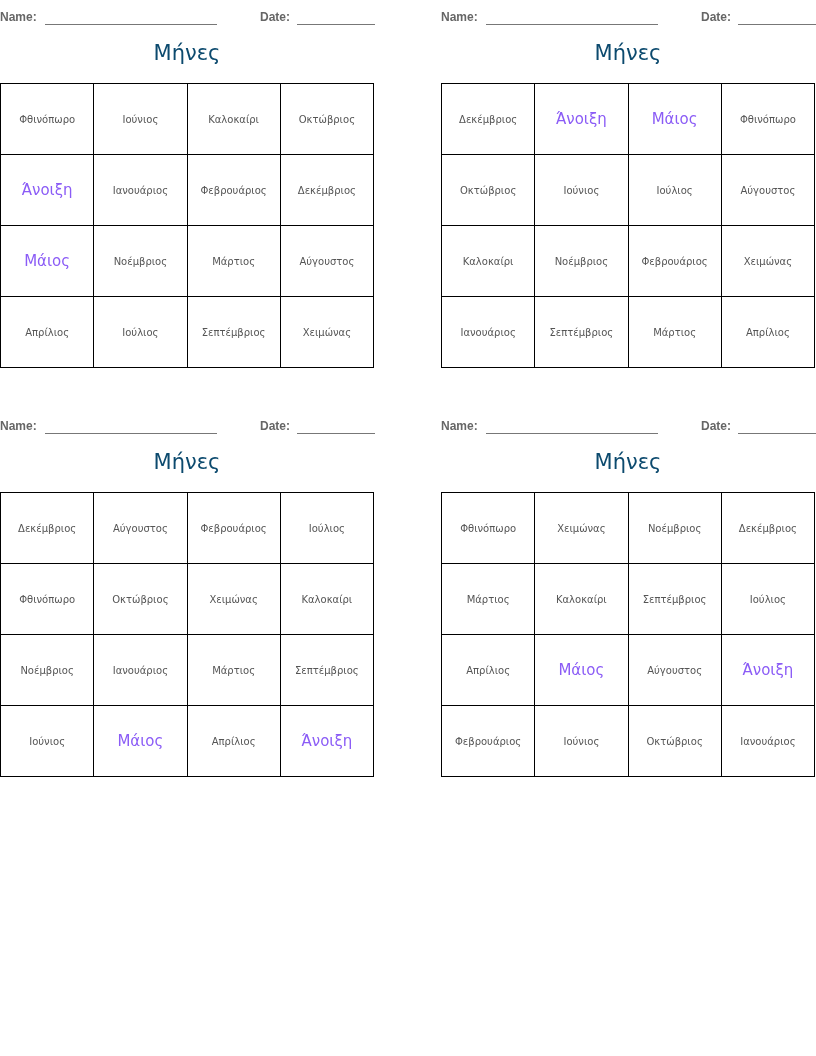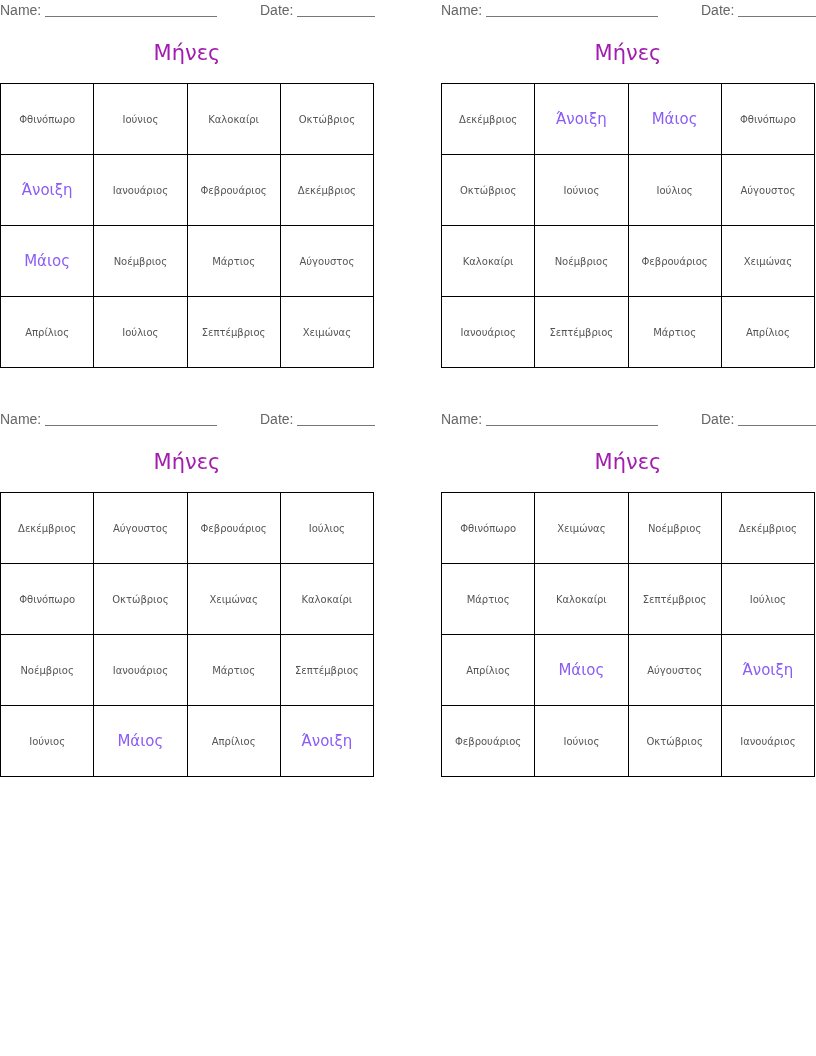--- a/index.html
+++ b/index.html
@@ -2,28 +2,28 @@
 <html><head>
 <meta charset="utf-8">
 <style>
   html, body { margin: 0; padding: 0; background: #ffffff; }
   body { width: 816px; height: 1056px; position: relative; overflow: hidden; }
   .card { position: absolute; width: 376px; }
   .card.c0 { left: 0; top: 0; }
   .card.c1 { left: 441px; top: 0; }
   .card.c2 { left: 0; top: 409px; }
   .card.c3 { left: 441px; top: 409px; }
-  .hdr { position: absolute; left: 0; top: 2px; width: 376px; height: 18px;
-         font-family: "Liberation Sans", sans-serif; font-size: 14px; color: #666666; }
+  .hdr { position: absolute; left: 0; top: 10px; width: 376px; height: 18px;
+         font-family: "Liberation Sans", sans-serif; font-size: 12px; color: #666666; font-weight: bold; }
   .hdr .name-lbl { position: absolute; left: 0; top: 0; }
   .hdr .name-line { position: absolute; left: 45px; top: 14px; width: 172px; border-bottom: 1px solid #777; }
   .hdr .date-lbl { position: absolute; left: 260px; top: 0; text-align: center; }
   .hdr .date-line { position: absolute; left: 297px; top: 14px; width: 78px; border-bottom: 1px solid #777; }
   .title { position: absolute; left: 0; top: 41px; width: 374px; text-align: center;
-           font-family: "DejaVu Sans", sans-serif; font-size: 21px; color: #a21caf; }
+           font-family: "DejaVu Sans", sans-serif; font-size: 21px; color: #0c4a6e; }
   .grid { position: absolute; left: 0; top: 83px; width: 374px; height: 280px;
           border-collapse: collapse; table-layout: fixed; }
   .grid td { border: 1.5px solid #000; width: 25%; height: 70px; padding: 0;
              text-align: center; vertical-align: middle;
              font-family: "DejaVu Sans", sans-serif; font-size: 10px; color: #555555; }
   .grid td.big { font-size: 15px; color: #8b5cf6; }
 </style>
 </head>
 <body>
 

